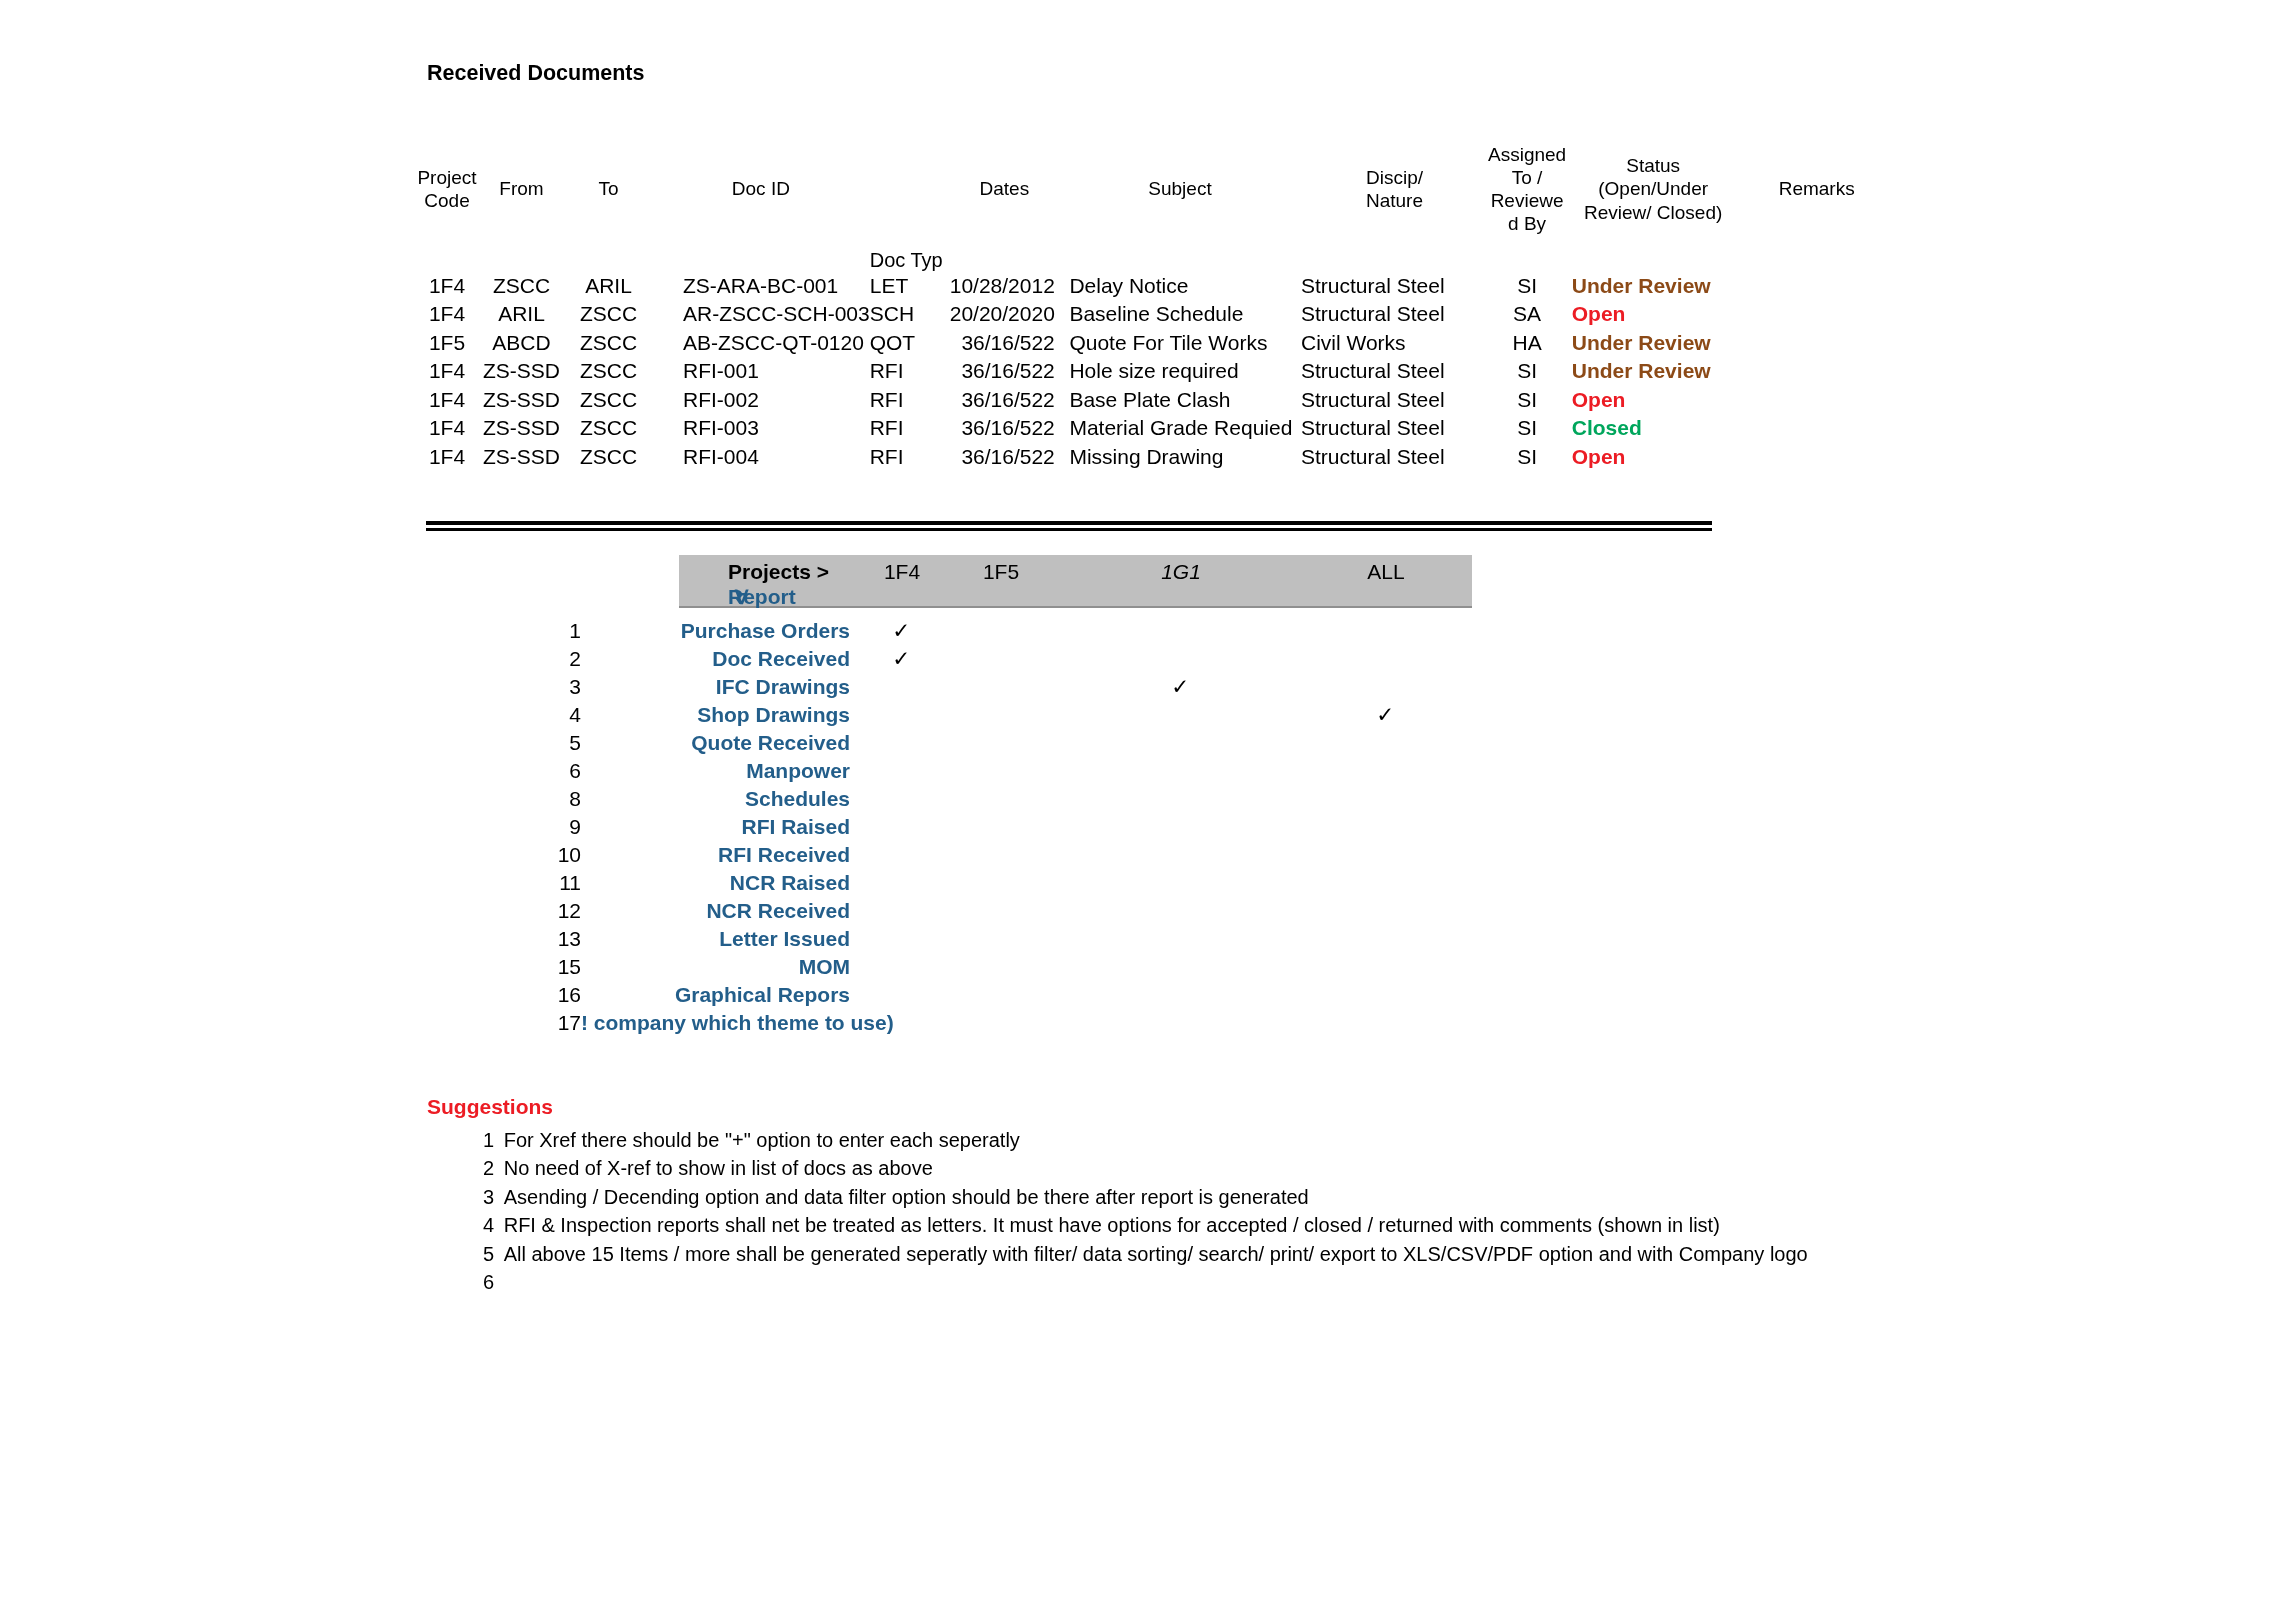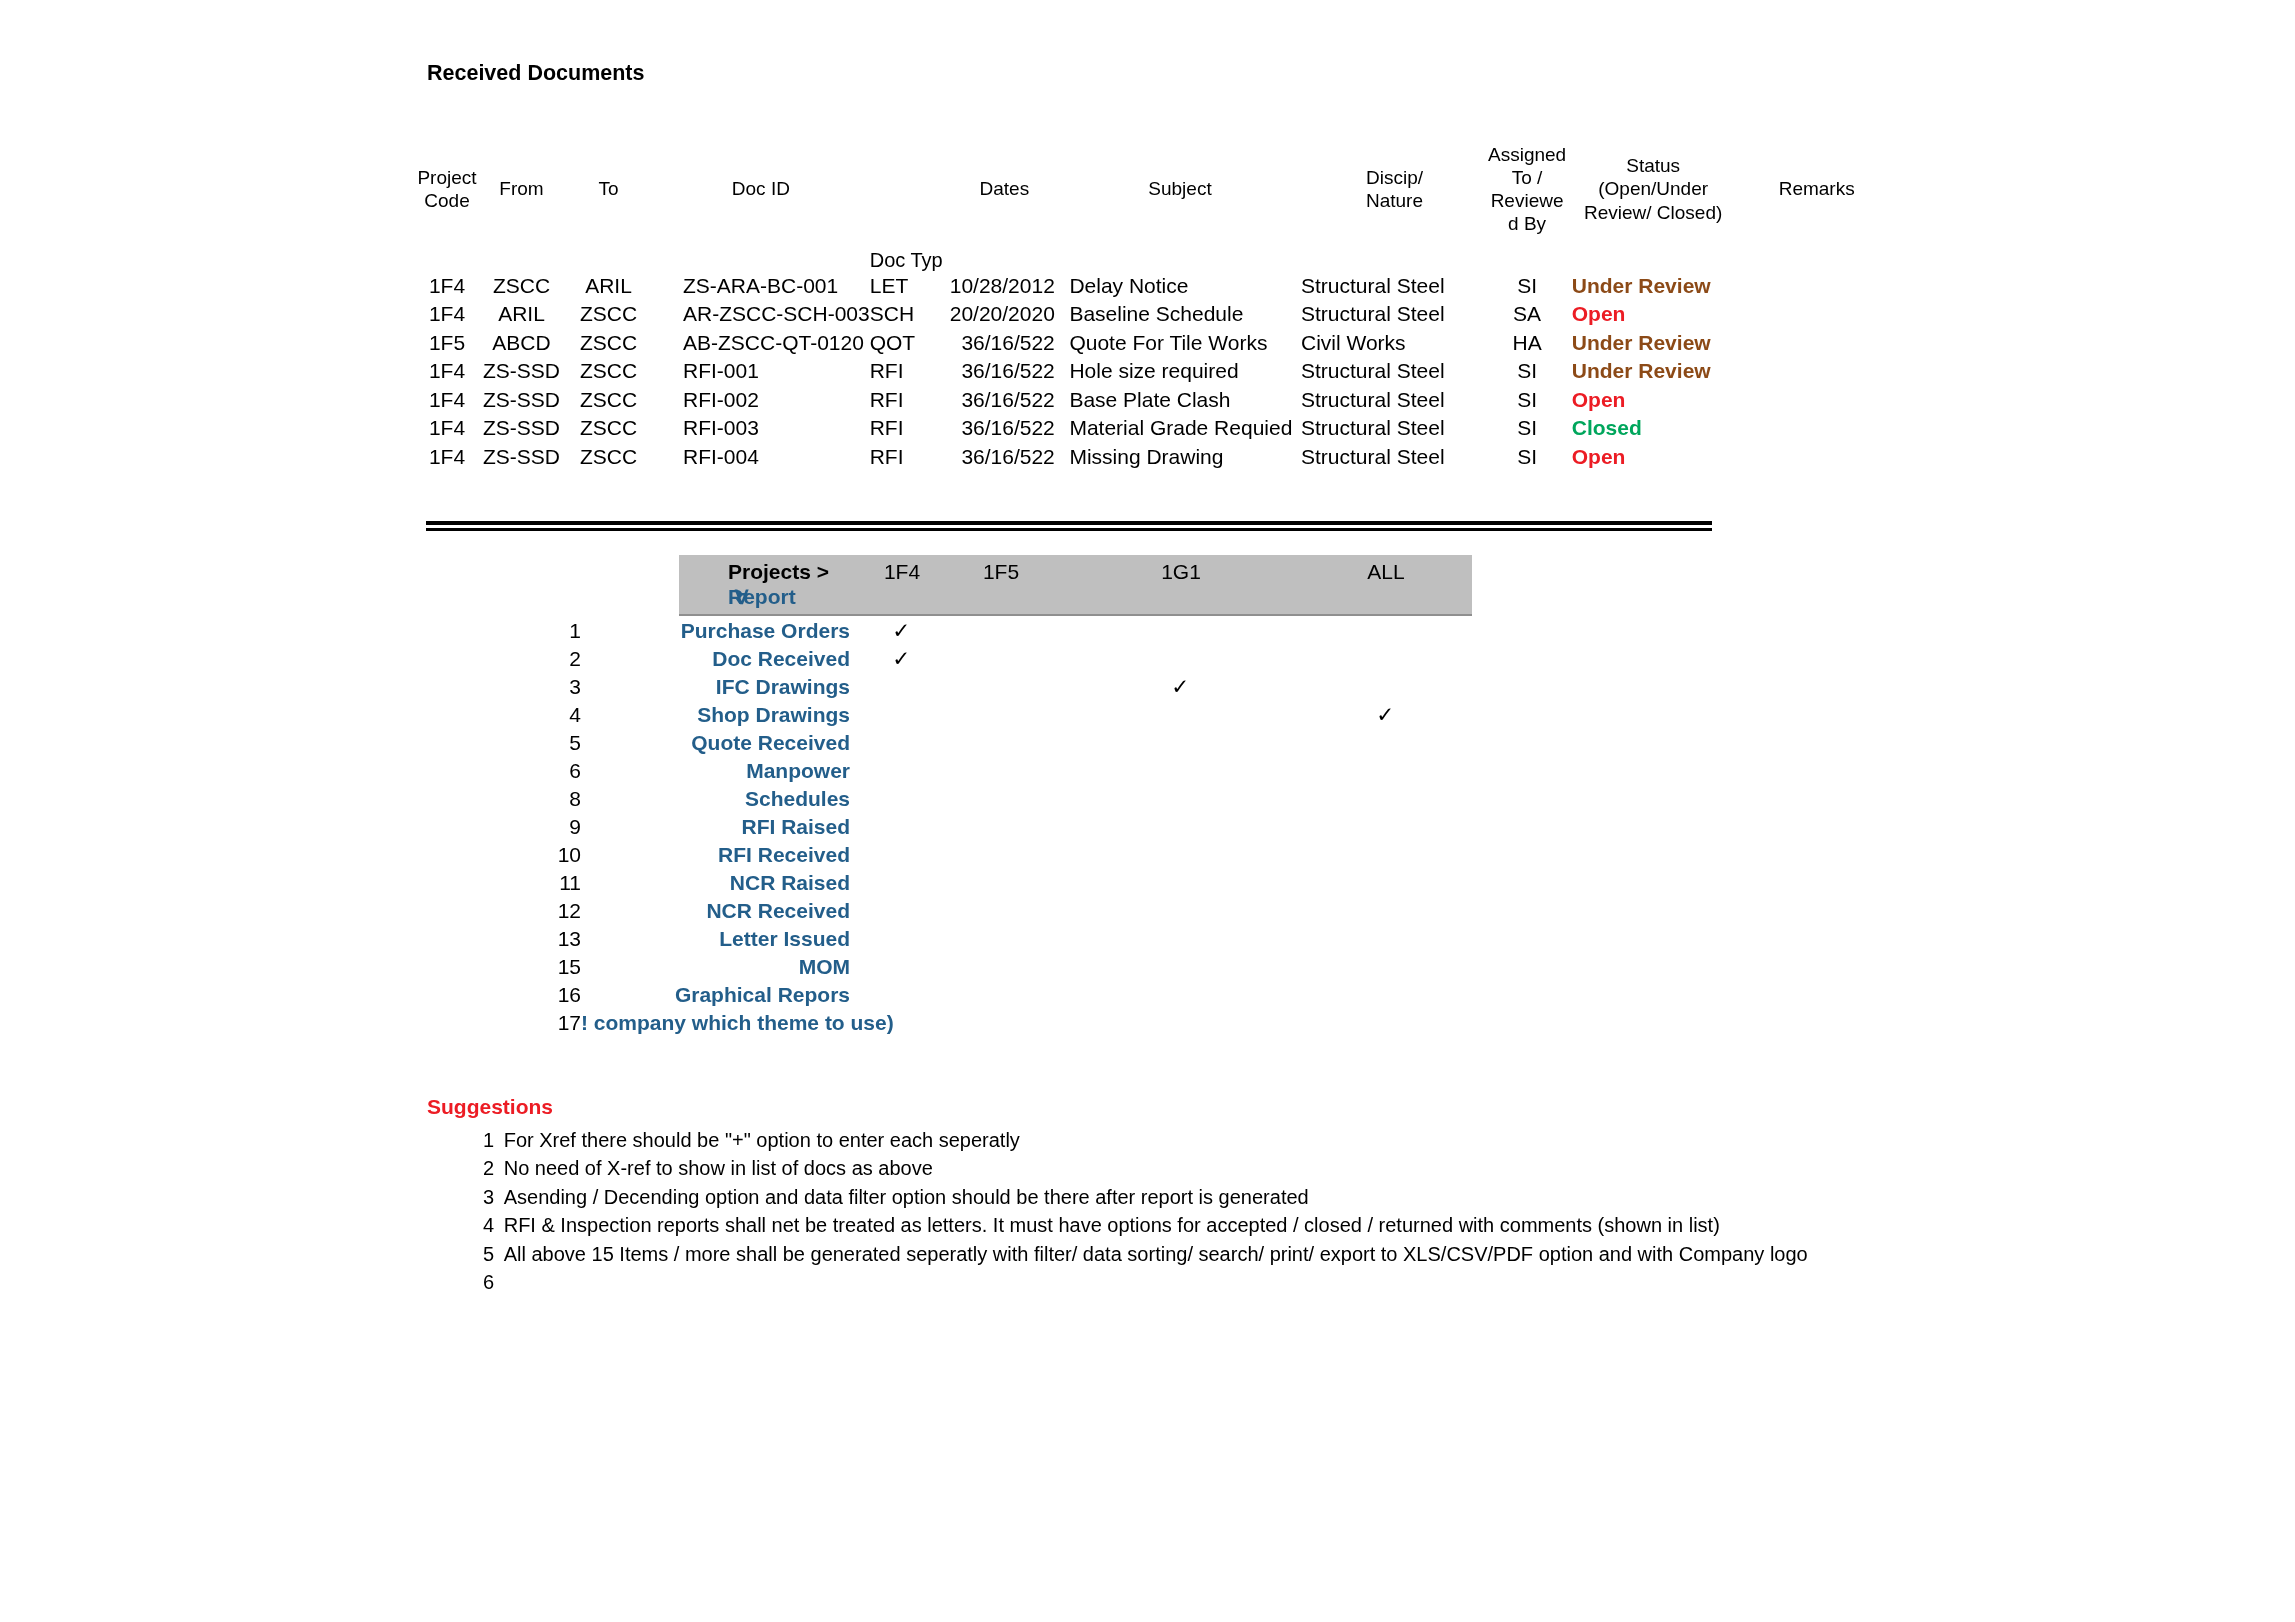--- a/index.html
+++ b/index.html
@@ -33,29 +33,29 @@
   .ta-r{text-align:right;padding-right:4.2px !important;}
   .pad-l45{padding-left:31px !important;}
   .pad-l15{padding-left:10.4px !important;}
   .pad-l8{padding-left:5.6px !important;}
   td.status{font-weight:bold;}
   
   .divider{position:absolute;left:426px;top:521px;width:1286px;border-top:4.9px solid #000;}
   .divider > div{margin-top:2.8px;border-top:3.5px solid #000;}
   
   .matrix-header{
-    position:absolute;left:679px;top:555px;width:793px;height:61px;
+    position:absolute;left:679px;top:555px;width:793px;height:53px;
     background:var(--header-gray);border-bottom:2.1px solid #8f8f8f;font-size:21px;
   }
   .matrix-header span{position:absolute;display:inline-block;}
   .mh-projects{left:49px;top:4.9px;font-weight:bold;}
   .mh-report{left:49px;top:30px;font-weight:bold;color:var(--label-blue);}
   .mh-report .rep-icon{position:static;margin-left:7px;font-size:19.4px;}
   .mh-col{top:4.9px;width:90px;text-align:center;}
-  .c-f4{left:178px;} .c-f5{left:277px;} .c-g1{left:457px;} .c-all{left:662px;}
+  .c-f4{left:178px;} .c-f5{left:277px;} .c-g1{left:457px;font-style:italic;} .c-all{left:662px;}
   .matrix-rows{position:absolute;left:416px;top:617px;font-size:21px;}
   .m-row{display:flex;height:28px;align-items:center;}
   .m-num{width:165px;text-align:right;flex:0 0 auto;}
   .m-label{width:269px;text-align:right;flex:0 0 auto;color:var(--label-blue);font-weight:bold;white-space:nowrap;}
   .m-chk{width:90px;text-align:center;flex:0 0 auto;font-size:21.5px;}
   .m-chk:nth-of-type(3){margin-left:6.2px;}
   .m-chk:nth-of-type(4){margin-left:9px;}
   .m-chk:nth-of-type(5){margin-left:90px;}
   .m-chk:nth-of-type(6){margin-left:115px;}
   

